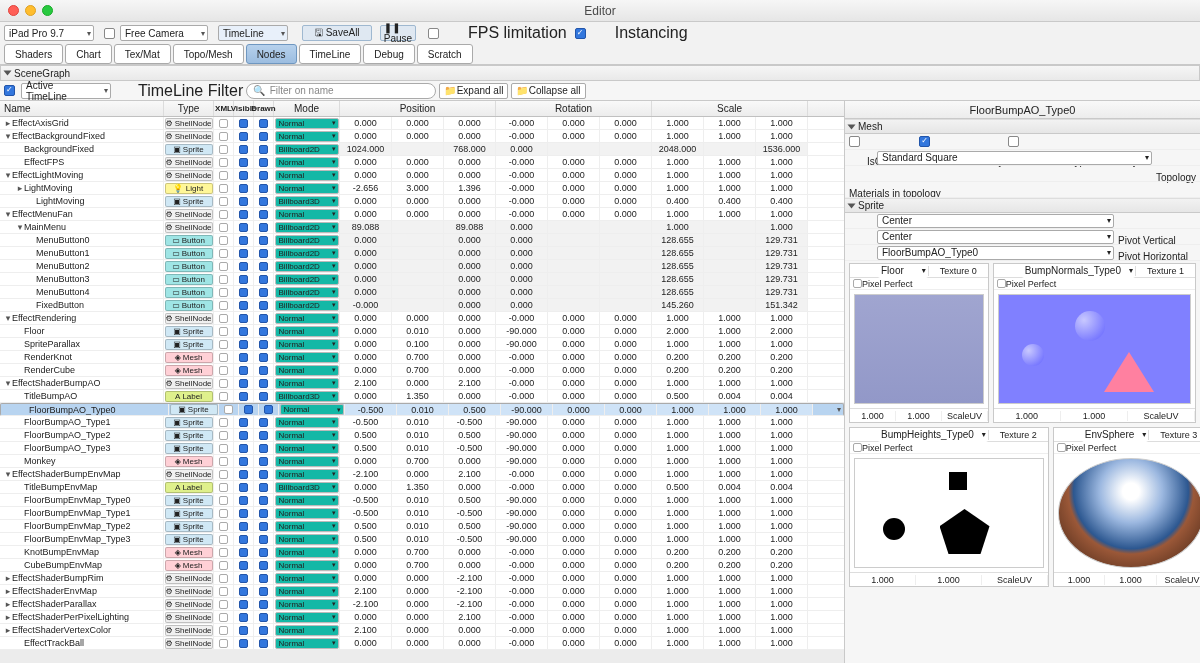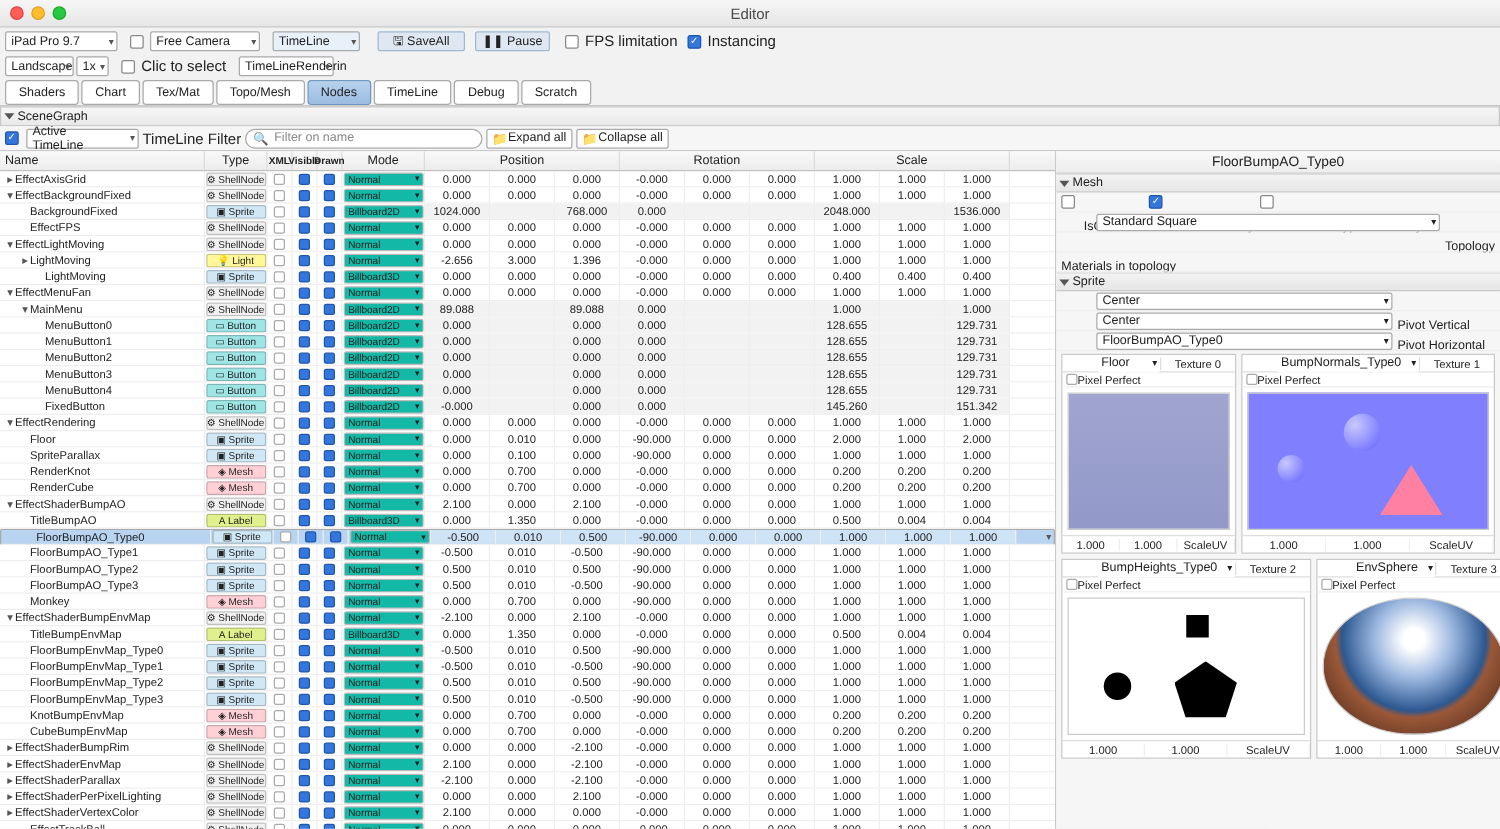--- a/index.html
+++ b/index.html
@@ -14,21 +14,21 @@
 .toolbar { background: #f2f2f2; border-bottom: 1px solid #c9c9c9; padding: 2px 4px 0 4px; }
 .tr { display: flex; gap: 2px; align-items: center; height: 18px; margin-bottom: 2px; }
 .sel, .btn, .inp { height: 16px; border: 1px solid #aaa; background: #fff; font-size: 10px; padding: 0 4px; display: inline-flex; align-items: center; border-radius: 2px; }
 .sel { position: relative; padding-right: 14px; }
 .sel::after { content: "▾"; position: absolute; right: 2px; font-size: 8px; color: #555; }
 .btn { cursor: pointer; justify-content: center; }
 .btn.light { background: #dfe8f2; border-color: #9fb8d0; }
 .chk { width: 11px; height: 11px; border: 1px solid #888; background: #fff; border-radius: 2px; display: inline-block; vertical-align: middle; margin-right: 3px; }
 .chk.on { background: #3377dd; border-color: #2255aa; position: relative; }
 .chk.on::after { content: "✓"; color: #fff; font-size: 8px; position: absolute; top: -1px; left: 1px; }
-.tablabel { font-size: 12px; }
+.tablabel { font-size: 16px; margin-left: 24px; }
 .tabs-row { display: flex; gap: 0; }
 .tab { height: 20px; padding: 0 10px; border: 1px solid #aaa; background: #fff; display: flex; align-items: center; font-size: 10px; border-radius: 3px; margin-right: 2px; }
 .tab.act { background: linear-gradient(#b7d1ec,#9cbde0); border-color: #6f97c0; }
 .panel-hdr { height: 16px; background: linear-gradient(#f6f6f6,#e9e9e9); border: 1px solid #c9c9c9; display: flex; align-items: center; padding: 0 4px; font-size: 10px; }
 .tri { display: inline-block; width: 0; height: 0; border-left: 5px solid #555; border-top: 4px solid transparent; border-bottom: 4px solid transparent; margin-right: 4px; transform: rotate(90deg); }
 .flt-row { height: 20px; display: flex; align-items: center; padding: 2px 4px; gap: 3px; border-bottom: 1px solid #c9c9c9; background: #f6f6f6;}
 .search { height: 16px; border: 1px solid #aaa; border-radius: 10px; padding: 0 6px; background: #fff; display: flex; align-items: center; gap: 4px; font-size: 10px; color: #888; }
 .main { display: flex; height: 566px; }
 .left { width: 845px; border-right: 1px solid #c9c9c9; display: flex; flex-direction: column; }
 .right { flex: 1; display: flex; flex-direction: column; background: #f6f6f6; overflow: hidden; }
@@ -108,36 +108,27 @@
   <div class="tr">
     <div class="sel" style="width:90px">iPad Pro 9.7</div>
     <div style="width:6px"></div>
     <span class="chk"></span>
     <div class="sel" style="width:88px">Free Camera</div>
     <div style="width:6px"></div>
     <div class="sel" style="width:70px; background:#e8f0fa">TimeLine</div>
     <div style="width:10px"></div>
     <div class="btn light" style="width:70px">🖫 SaveAll</div>
     <div style="width:4px"></div>
-    <div class="btn light" style="width:60px">❚❚ Pause</div>
+    <div class="btn light" style="width:36px">❚❚ Pause</div>
     <div style="width:8px"></div>
     <span class="chk"></span>
     <span class="tablabel">FPS limitation</span>
     <div style="width:4px"></div>
     <span class="chk on"></span>
     <span class="tablabel">Instancing</span>
-  </div>
-  <div class="tr">
-    <div class="sel" style="width:55px">Landscape</div>
-    <div class="sel" style="width:26px">1x</div>
-    <div style="width:6px"></div>
-    <span class="chk"></span>
-    <span class="tablabel">Clic to select</span>
-    <div style="width:6px"></div>
-    <div class="sel" style="width:76px">TimeLineRenderin</div>
   </div>
   <div class="tabs-row" id="tabs-row">
       <div class="tab">Shaders</div>
       <div class="tab">Chart</div>
       <div class="tab">Tex/Mat</div>
       <div class="tab">Topo/Mesh</div>
       <div class="tab act">Nodes</div>
       <div class="tab">TimeLine</div>
       <div class="tab">Debug</div>
       <div class="tab">Scratch</div>

